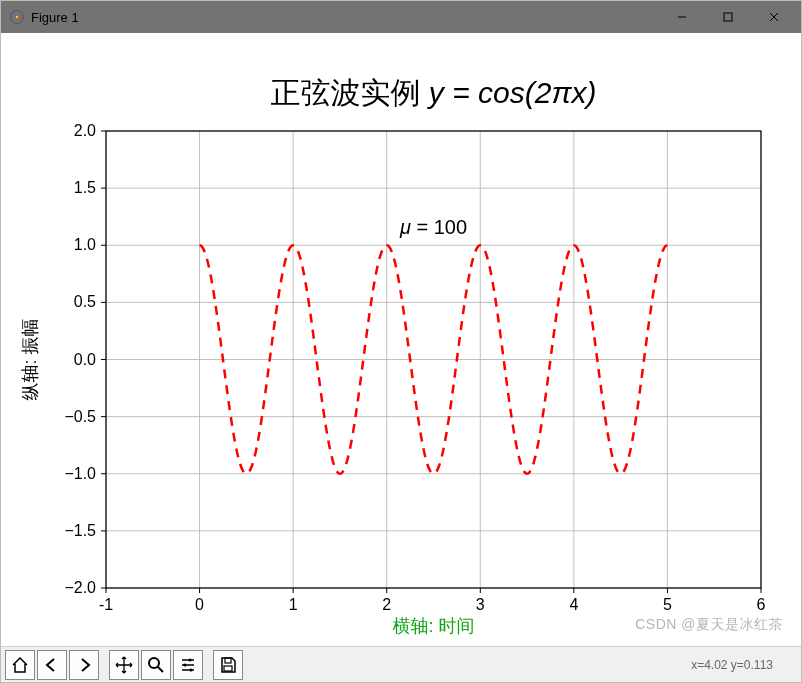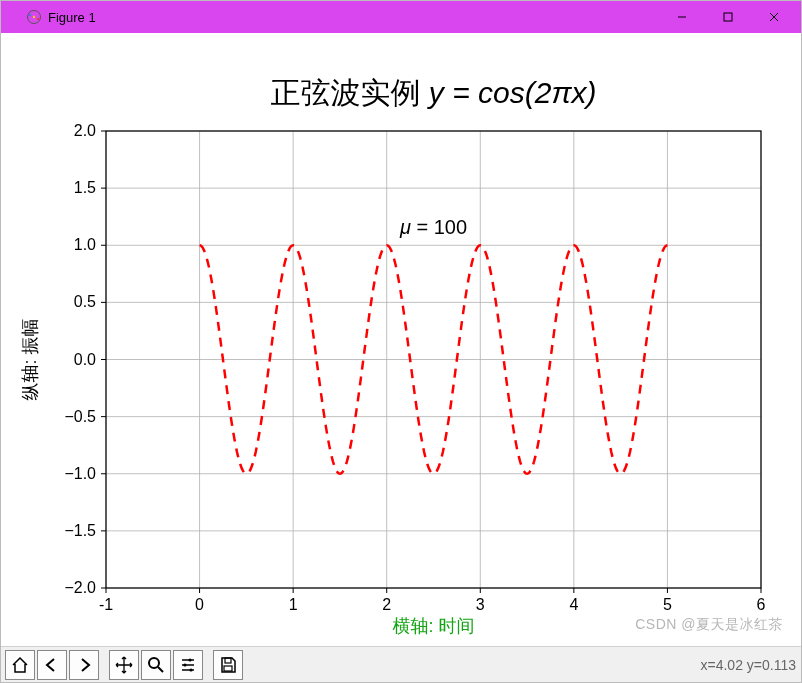--- a/index.html
+++ b/index.html
@@ -8,24 +8,24 @@
     font-family: "Segoe UI", Tahoma, sans-serif;
     background: #fff;
     width: 802px;
     height: 683px;
     overflow: hidden;
     border: 1px solid #bbb;
     position: relative;
   }
   .titlebar {
     height: 32px;
-    background: #d946ef;
+    background: #737373;
     display: flex;
     align-items: center;
-    padding: 0 4px 0 25px;
+    padding: 0 4px 0 8px;
     font-size: 13px;
     color: #000;
   }
   .titlebar .appicon {
     width: 16px; height: 16px;
     margin-right: 6px;
     display: inline-flex; align-items:center; justify-content:center;
   }
   .titlebar .title { flex: 0 0 auto; }
   .titlebar .spacer { flex: 1 1 auto; }
@@ -56,22 +56,22 @@
     width: 30px; height: 30px;
     border: 1px solid #888;
     background: #fdfdfd;
     margin-right: 2px;
     display: inline-flex; align-items:center; justify-content:center;
     font-size: 16px;
   }
   .tsep { width: 8px; }
   .toolbar .coord {
     margin-left: auto;
-    margin-right: 1px;
-    font-size: 14px;
+    margin-right: 24px;
+    font-size: 12px;
     color: #666;
   }
   .watermark {
     position: absolute;
     right: 18px; bottom: 48px;
     font-size: 14px;
     color: rgba(120,120,120,0.55);
     letter-spacing: 0.5px;
     pointer-events: none;
   }

